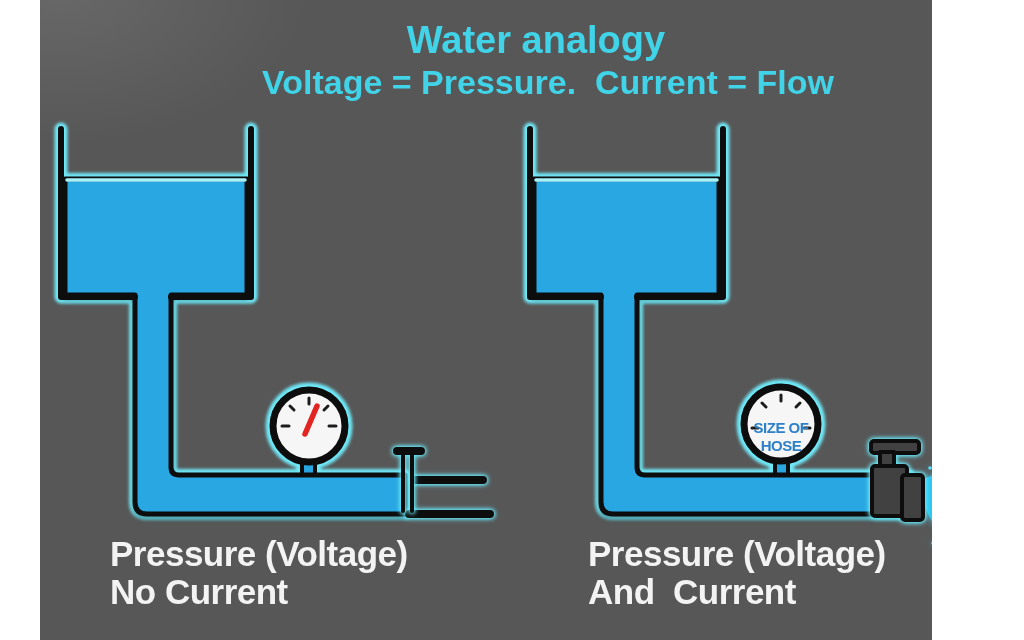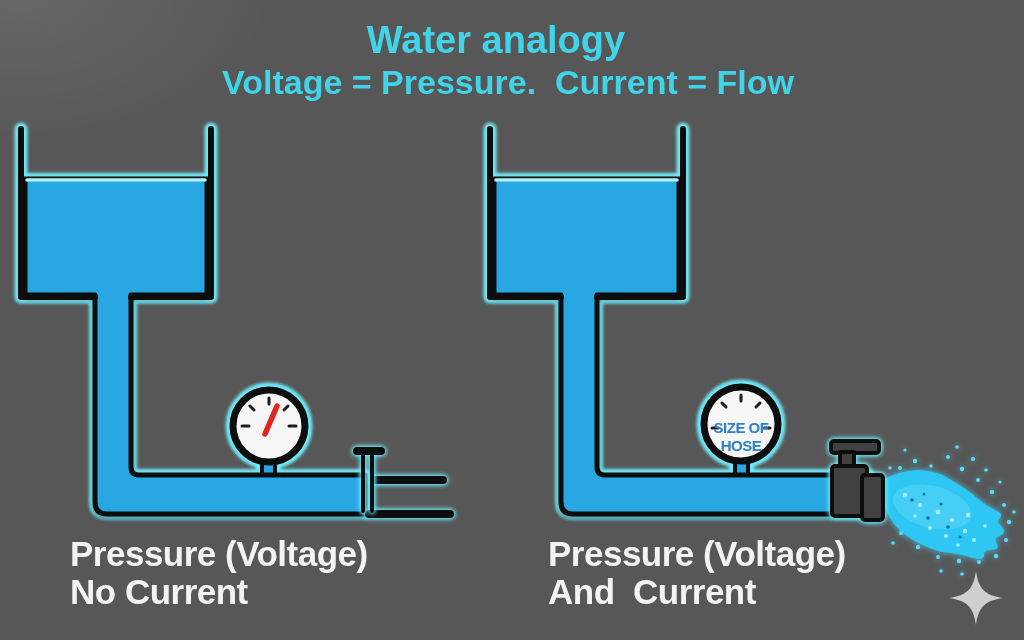--- a/index.html
+++ b/index.html
@@ -1,23 +1,24 @@
 <!DOCTYPE html>
 <html style="--background: #575757; --water_blue: #29a7e2; --glow_cyan: #6fe9f8; --outline_black: #0d0d0d; --title_cyan: #41d3e8; --label_white: #f3f3f3; --gauge_face_white: #f6f6f6; --needle_red: #e22521; --gauge_text_blue: #2e80c8; --faucet_gray: #414141; --spray_cyan: #2ec7f4; --sparkle_gray: #cfcfcf;"><head>
 <meta charset="utf-8">
 <style>
   html,body{margin:0;padding:0;}
   .canvas{
     position:relative;
-    width:1024px;height:640px;
+    width:892px;height:640px;
     overflow:hidden;
     font-family:"Liberation Sans", sans-serif;
     background:
       radial-gradient(420px 260px at 20px -10px, rgba(255,255,255,0.10), rgba(255,255,255,0) 60%),
       var(--background, #575757);
+    margin-left: 40px;
   }
   svg{position:absolute;left:0;top:0;}
   
   .glow{stroke:var(--glow_cyan,#6fe9f8);fill:none;stroke-linecap:round;stroke-linejoin:round;filter:blur(1.7px);}
   .w12{stroke-width:12;}
   .w13{stroke-width:13;}
   .w15{stroke-width:15;}
   
   .ink{stroke:var(--outline_black,#0d0d0d);fill:none;stroke-width:6;stroke-linecap:round;stroke-linejoin:round;}
   .water-fill{fill:var(--water_blue,#29a7e2);stroke:var(--outline_black,#0d0d0d);stroke-width:5;stroke-linejoin:round;filter:drop-shadow(0 3px 2px rgba(0,0,0,0.30));}

